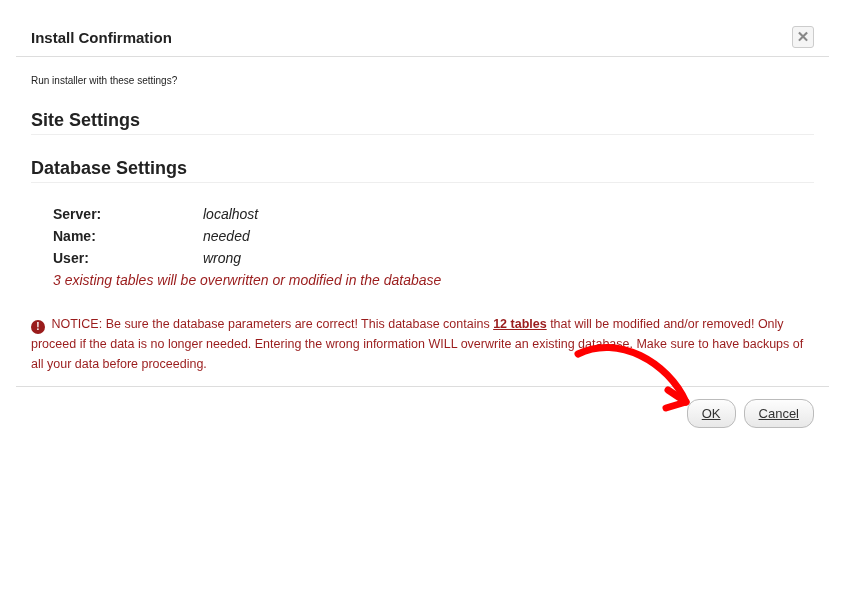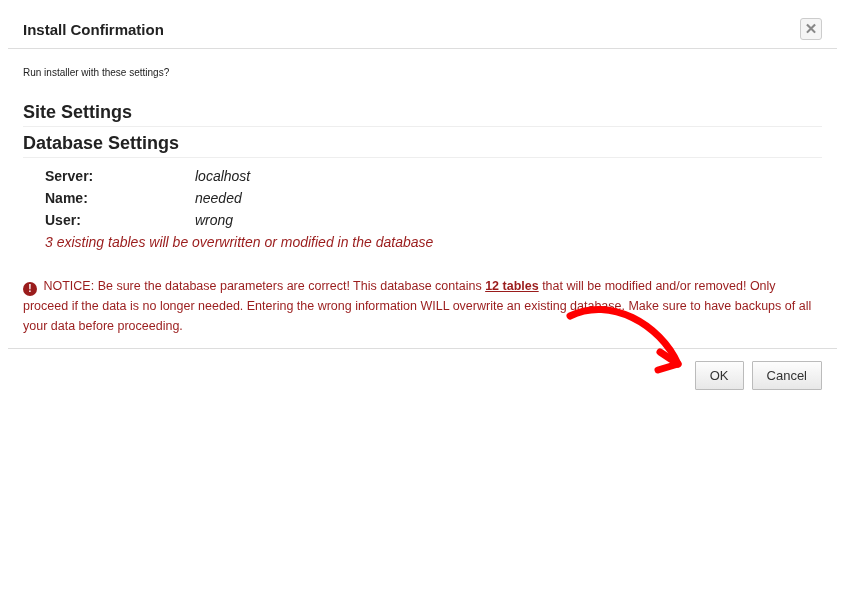--- a/index.html
+++ b/index.html
@@ -5,21 +5,21 @@
     * { box-sizing: border-box; margin: 0; padding: 0; }
     body {
       font-family: Verdana, Geneva, sans-serif;
       font-size: 13px;
       color: #333;
       width: 845px;
       background: #fff;
     }
     .dialog {
       position: relative;
-      padding: 8px;
+      padding: 16px;
     }
     .header {
       display: flex;
       justify-content: space-between;
       align-items: center;
       padding: 10px 15px 8px 15px;
       border-bottom: 1px solid #ddd;
     }
     .header-title {
       font-size: 15px;
@@ -45,21 +45,21 @@
     }
     .prompt {
       font-size: 10px;
       color: #222;
       margin-bottom: 24px;
     }
     .section-title {
       font-size: 18px;
       font-weight: bold;
       color: #222;
-      margin-bottom: 6px;
+      margin-bottom: 23px;
       border-bottom: 1px solid #eee;
       padding-bottom: 3px;
     }
     .kv-table {
       margin: 10px 0 26px 22px;
     }
     .kv-row {
       display: flex;
       align-items: baseline;
       margin-bottom: 6px;
@@ -109,25 +109,26 @@
       padding: 12px 15px 18px 15px;
       display: flex;
       justify-content: flex-end;
       gap: 8px;
       position: relative;
     }
     .btn {
       padding: 6px 14px;
       font-size: 13px;
       border: 1px solid #bbb;
-      border-radius: 1px;
+      border-radius: 12px;
       background: linear-gradient(#fdfdfd, #e8e8e8);
       cursor: pointer;
       color: #333;
       font-family: inherit;
+      text-decoration: underline;
     }
     .arrow {
       position: absolute;
       left: 552px;
       top: -45px;
       width: 140px;
       height: 90px;
       pointer-events: none;
     }
   </style>

